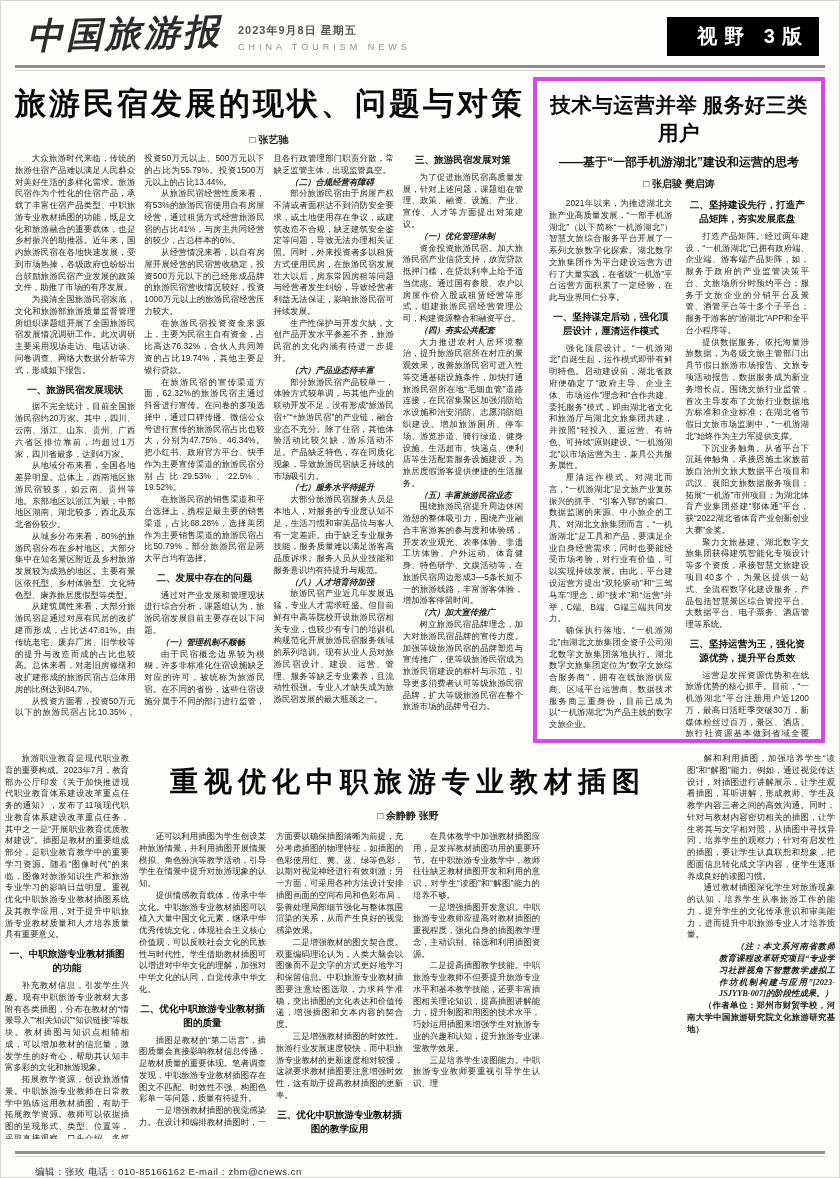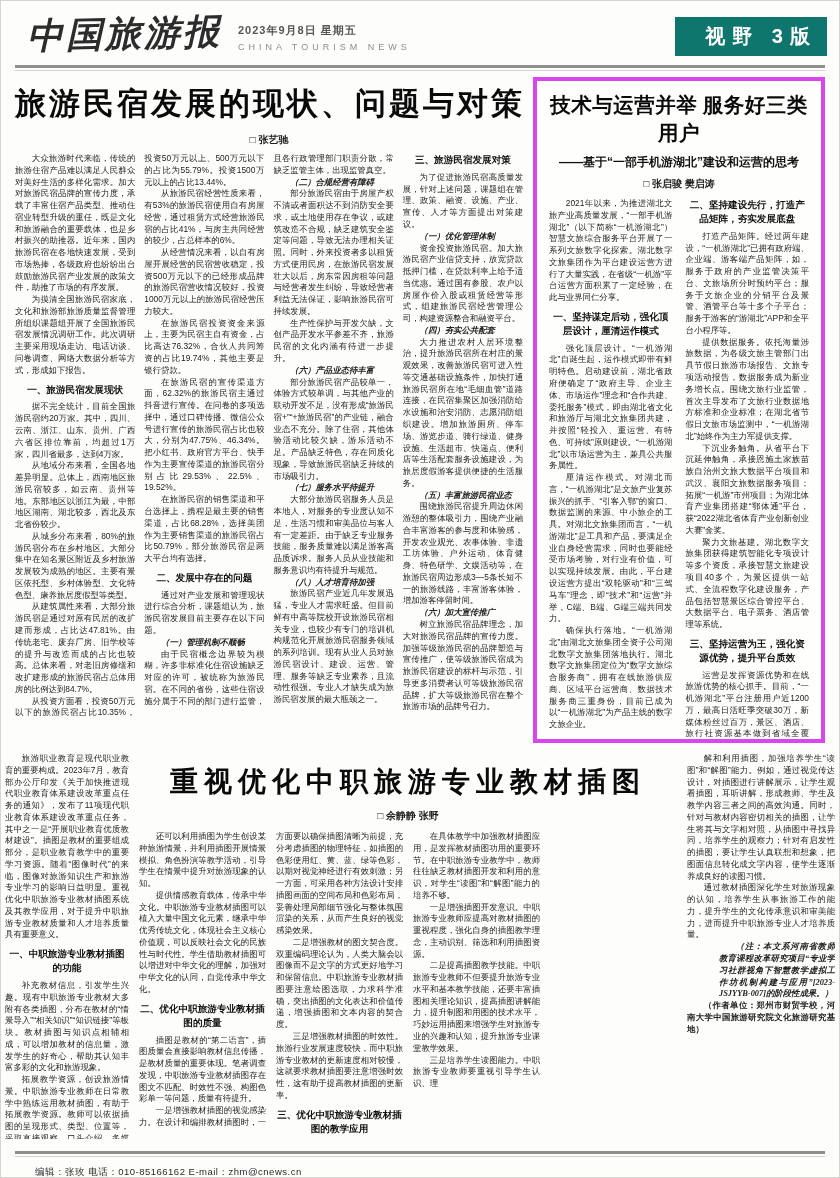--- a/index.html
+++ b/index.html
@@ -12,21 +12,21 @@
   
   .masthead { display:flex; align-items:flex-start; padding:14px 18px 0 26px; height:62px; position:relative; }
   .logo {
     font-family:"DejaVu Serif","Liberation Serif",serif; font-size:36px; font-weight:bold;
     font-style:italic; letter-spacing:3px; color:#2c2c2c; line-height:1; transform:rotate(-1.5deg);
   }
   .dateblock { margin-left:16px; padding-top:8px; }
   .date { font-size:11px; font-weight:bold; color:#555; letter-spacing:1px; }
   .eng { font-size:9px; color:#8d8d8d; letter-spacing:4px; margin-top:4px; }
   .badge {
-    position:absolute; right:12px; top:16px; background:#0f766e; color:#fff;
+    position:absolute; right:20px; top:16px; background:#000000; color:#fff;
     font-size:20px; font-weight:bold; letter-spacing:7px; padding:6px 10px 6px 30px;
   }
   .mast-rule { margin:2px 14px 6px; border-top:3px solid #8f8f8f; border-bottom:1px solid #d2d2d0; height:6px; }
   
   .byline { text-align:center; font-size:10px; font-weight:bold; color:#222; margin:8px 0 6px; }
   .cols { font-size:8.4px; line-height:1.4; text-align:justify; color:#232323; }
   .cols p { margin:0; text-indent:2em; }
   .cols p.sub { font-weight:bold; text-indent:0; text-align:center; font-size:9.6px; line-height:1.45; margin:6px 0 5px; color:#111; }
   .cols p.num { font-weight:bold; font-family:"Liberation Serif","DejaVu Serif",serif; font-style:italic; }
   .cols p.end { font-weight:bold; }
@@ -78,21 +78,21 @@
     <div class="badge">视野 3版</div>
   </header>
 
   <div class="mast-rule"></div>
 
   <main class="top-region">
     <section class="main-article">
       <h1 class="main-title">旅游民宿发展的现状、问题与对策</h1>
       <div class="byline">□ 张艺驰</div>
       <div class="cols cols4">
-          <p>大众旅游时代来临，传统的旅游住宿产品难以满足人民群众对美好生活的多样化需求。加大对旅游民宿品牌的宣传力度，承载了丰富住宿产品类型、推动住宿业转型升级的重任，既是文化和旅游融合的重要载体，也是乡村振兴的助推器。近年来，国内旅游民宿在各地快速发展，受到市场热捧，各级政府也纷纷出台鼓励旅游民宿产业发展的政策文件，助推了市场的有序发展。</p>
+          <p>大众旅游时代来临，传统的旅游住宿产品难以满足人民群众对美好生活的多样化需求。旅游民宿作为个性化的住宿产品，承载了丰富住宿产品类型、中职旅游专业教材插图的功能，既是文化和旅游融合的重要载体，也是乡村振兴的助推器。近年来，国内旅游民宿在各地快速发展，受到市场热捧，各级政府也纷纷出台鼓励旅游民宿产业发展的政策文件，助推了市场的有序发展。</p>
           <p>为摸清全国旅游民宿家底，文化和旅游部旅游质量监督管理所组织课题组开展了全国旅游民宿发展情况调研工作。此次调研主要采用现场走访、电话访谈、问卷调查、网络大数据分析等方式，形成如下报告。</p>
           <p class="sub">一、旅游民宿发展现状</p>
           <p>据不完全统计，目前全国旅游民宿约20万家。其中，四川、云南、浙江、山东、贵州、广西六省区排位靠前，均超过1万家，四川省最多，达到4万家。</p>
           <p>从地域分布来看，全国各地差异明显。总体上，西南地区旅游民宿较多，如云南、贵州等地。东部地区以浙江为最，中部地区湖南、湖北较多，西北及东北省份较少。</p>
           <p>从城乡分布来看，80%的旅游民宿分布在乡村地区。大部分集中在知名景区附近及乡村旅游发展较为成熟的地区。主要有景区依托型、乡村体验型、文化特色型、康养旅居度假型等类型。</p>
           <p>从建筑属性来看，大部分旅游民宿是通过对原有民居的改扩建而形成，占比达47.81%。由传统老宅、废弃厂房、旧学校等的提升与改造而成的占比也较高。总体来看，对老旧房修缮和改扩建形成的旅游民宿占总体用房的比例达到84.7%。</p>
           <p>从投资方面看，投资50万元以下的旅游民宿占比10.35%，投资50万元以上、500万元以下的占比为55.79%。投资1500万元以上的占比13.44%。</p>
           <p>从旅游民宿经营性质来看，有53%的旅游民宿使用自有房屋经营，通过租赁方式经营旅游民宿的占比41%，与房主共同经营的较少，占总样本的6%。</p>
           <p>从经营情况来看，以自有房屋开展经营的民宿营收稳定，投资500万元以下的已经形成品牌的旅游民宿营收情况较好，投资1000万元以上的旅游民宿经营压力较大。</p>
           <p>在旅游民宿投资资金来源上，主要为民宿主自有资金，占比高达76.32%，合伙人共同筹资的占比19.74%，其他主要是银行贷款。</p>

